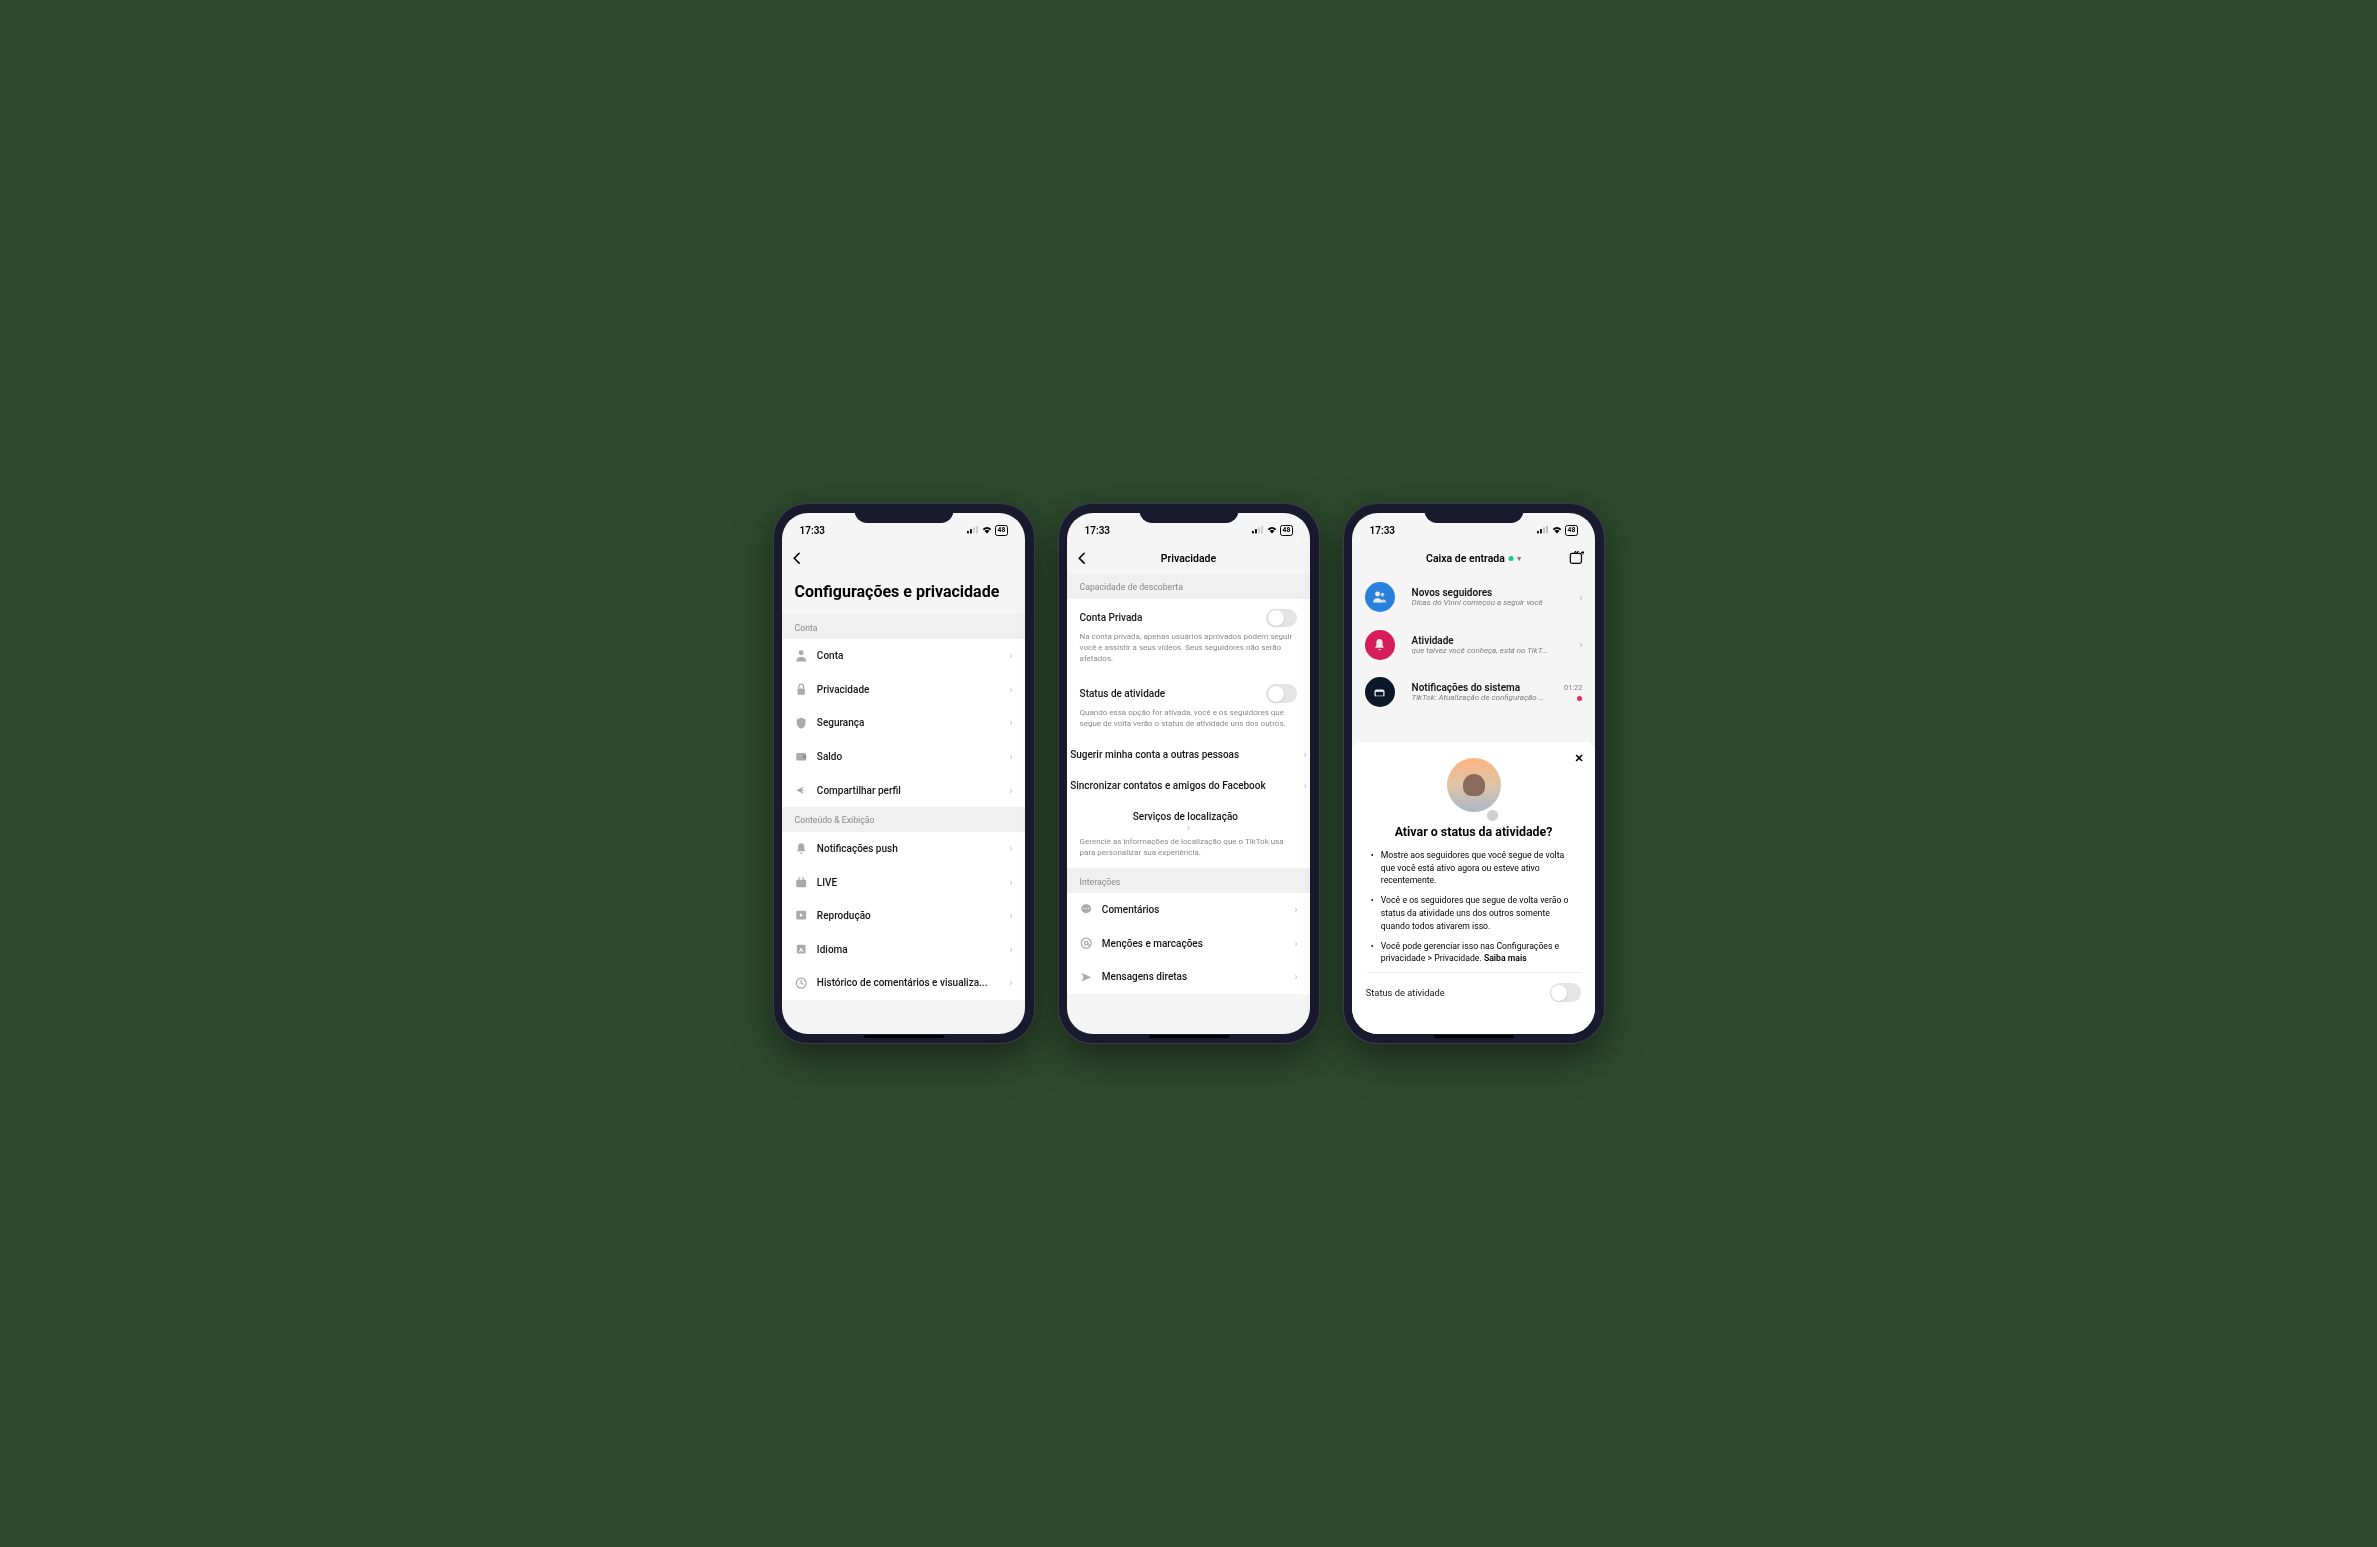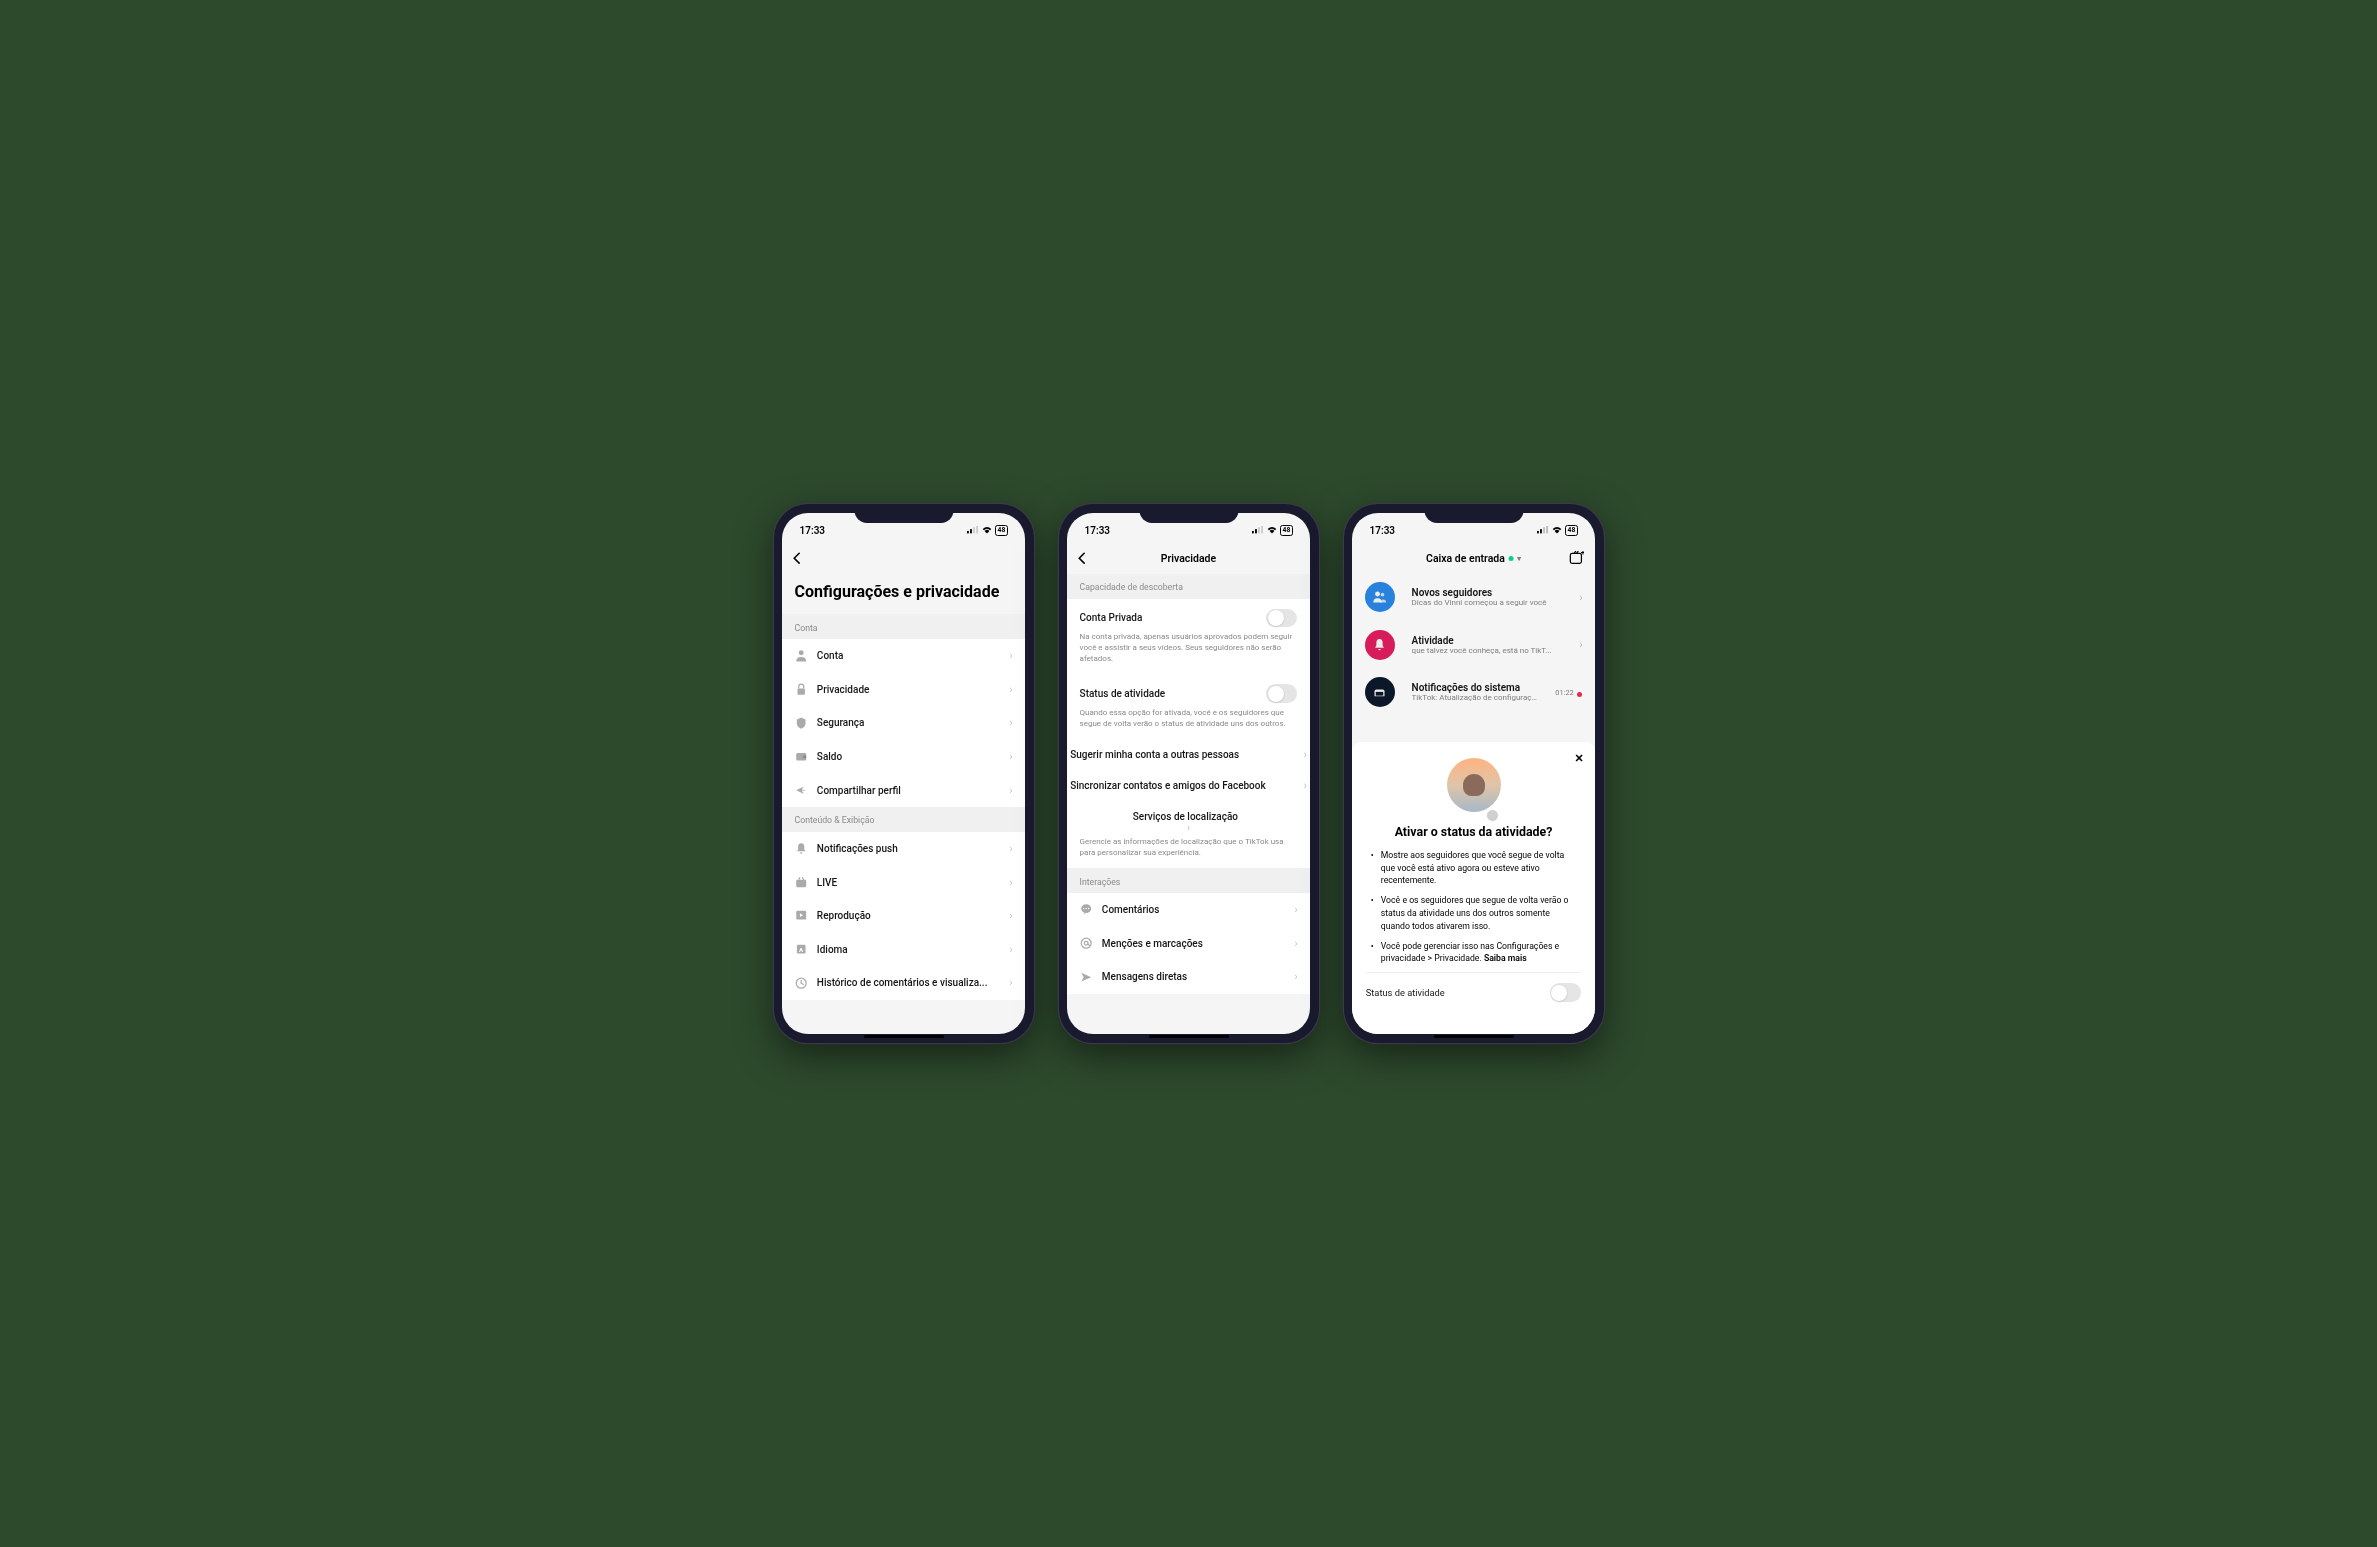--- a/index.html
+++ b/index.html
@@ -194,22 +194,22 @@
     justify-content: center;
     color: #fff;
     font-size: 13.6px;
     flex-shrink: 0;
   }
   .inbox-icon.blue { background: #2a8cf0; }
   .inbox-icon.pink { background: #e91e63; }
   .inbox-icon.dark { background: #0d1a2e; }
   .inbox-text { flex: 1; min-width: 0; }
   .inbox-title { font-size: 10px; font-weight: 600; color: #161616; }
-  .inbox-sub { font-size: 8px; color: #8a8a8a; white-space: nowrap; overflow: hidden; text-overflow: ellipsis; }
-  .inbox-meta { display: flex; flex-direction: row; align-items: flex-end; gap: 3.7px; }
+  .inbox-sub { font-size: 8px; color: #8a8a8a; white-space: nowrap; overflow: hidden; text-overflow: ellipsis; font-style: italic; }
+  .inbox-meta { display: flex; flex-direction: column; align-items: flex-end; gap: 3.7px; }
   .inbox-time { font-size: 7.4px; color: #8a8a8a; }
   .red-dot { width: 5px; height: 5px; background: #fe2c55; border-radius: 50%; }
   
   .modal {
     position: absolute;
     left: 0;
     right: 0;
     bottom: 0;
     top: 229px;
     background: #fff;

